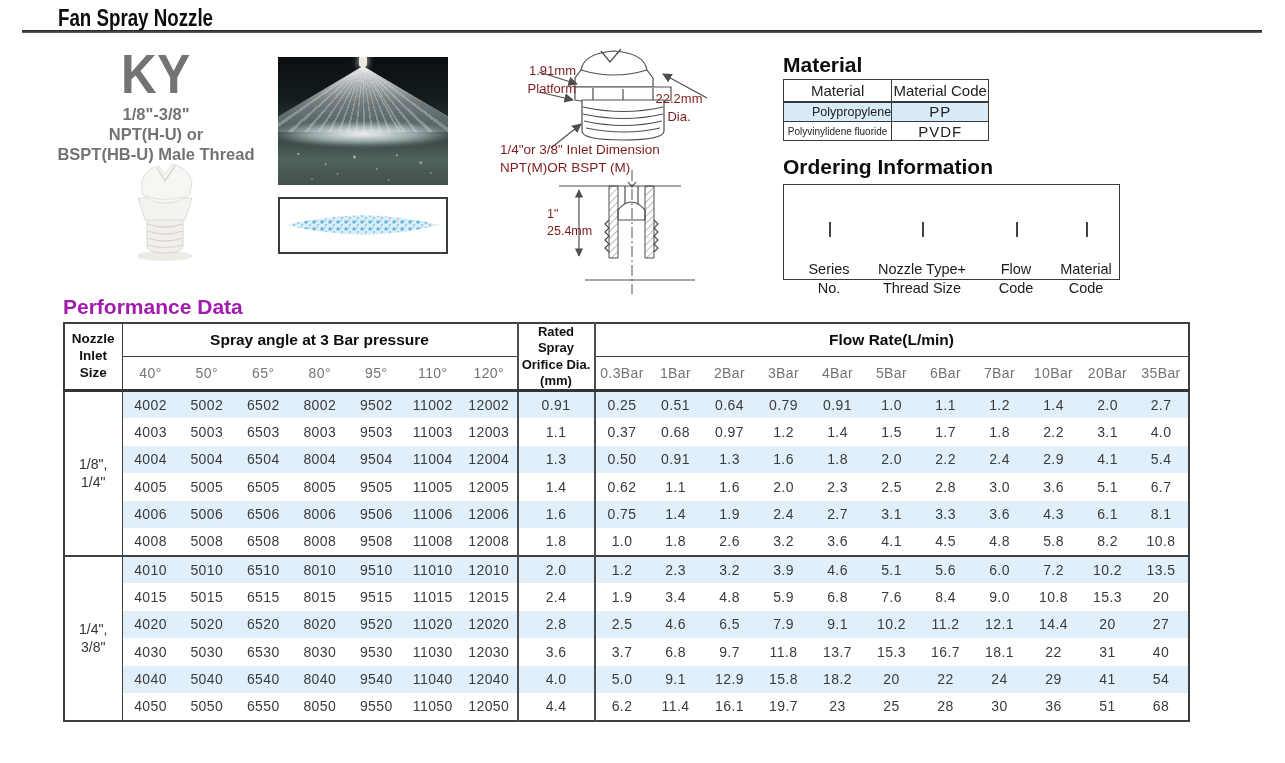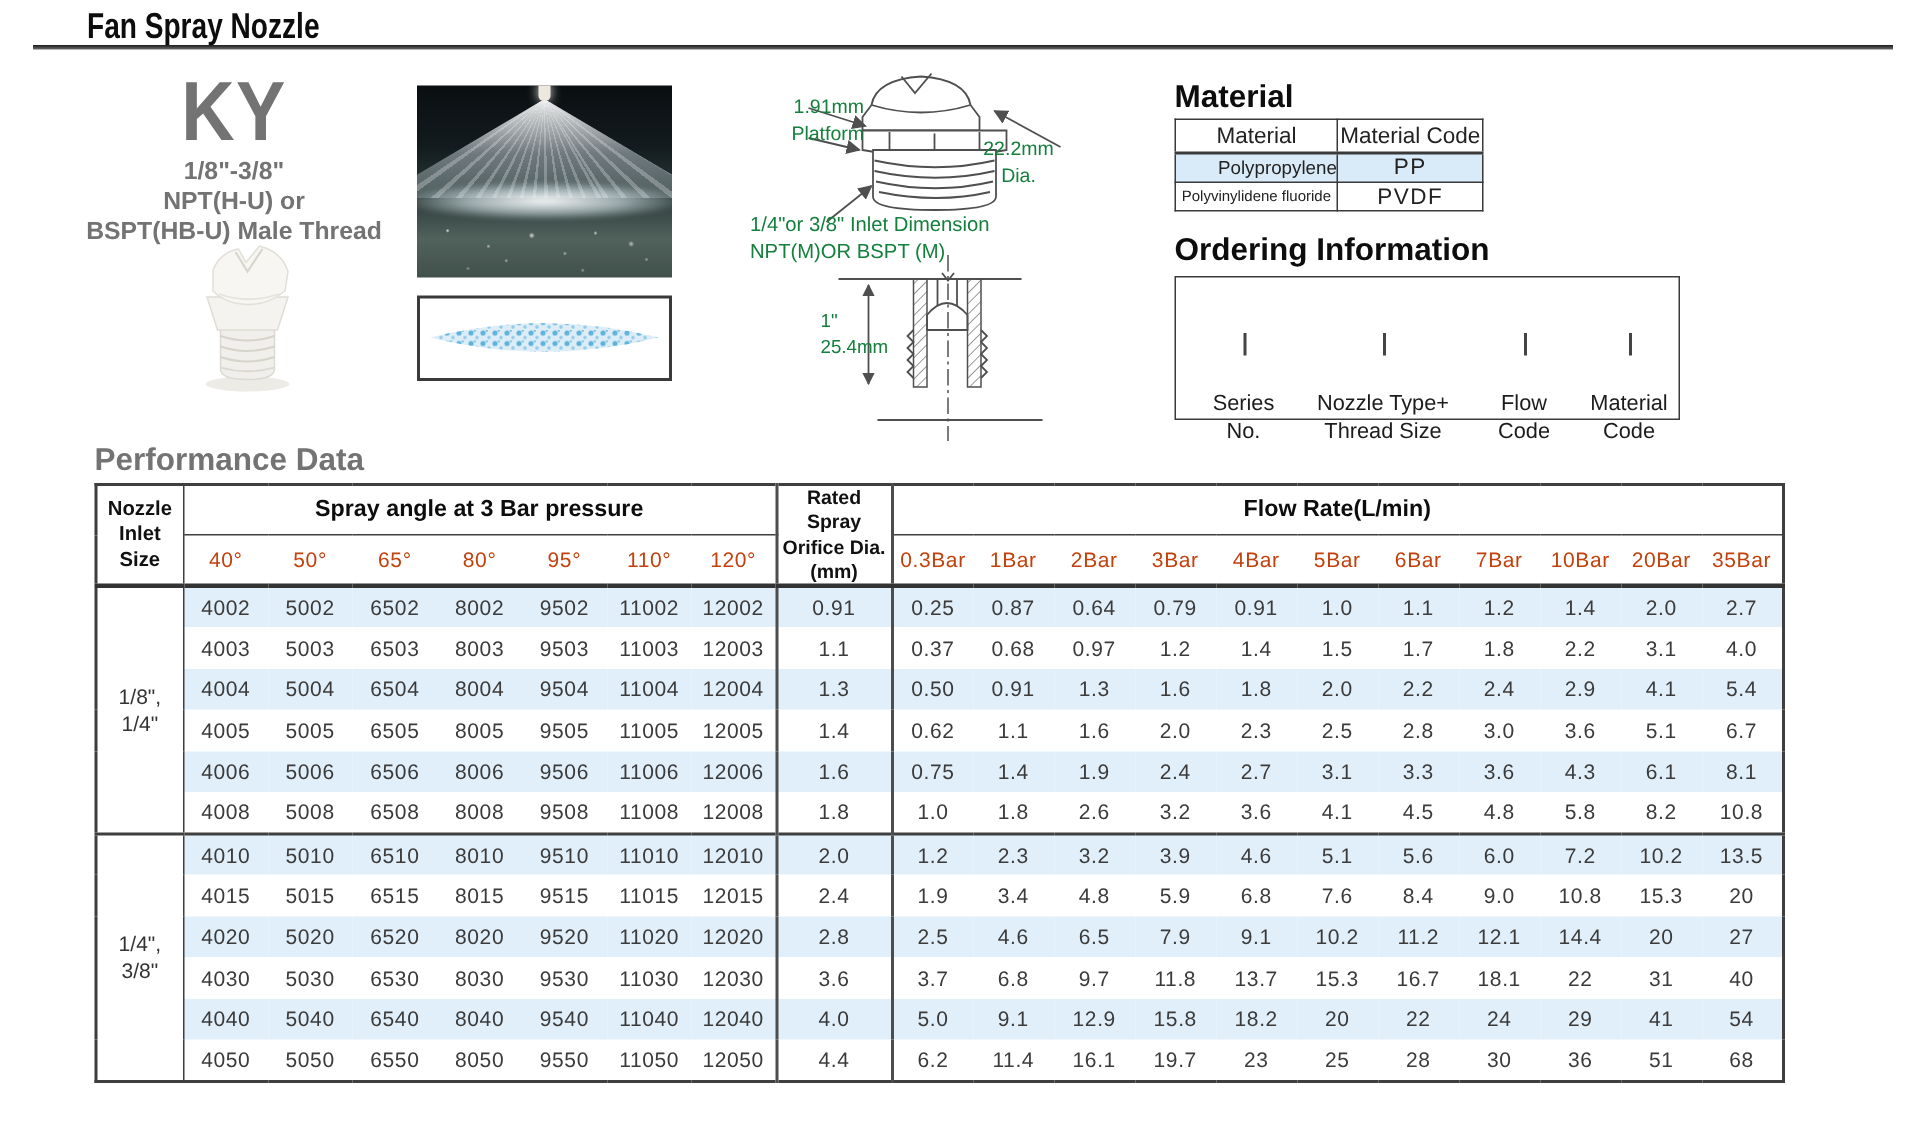--- a/index.html
+++ b/index.html
@@ -50,21 +50,21 @@
                radial-gradient(2px 2px at 65% 88%, rgba(255,255,255,.45), transparent 70%); }
 
   
   .spray-pattern { position:absolute; left:278px; top:197px; width:170px; height:57px;
                    border:2px solid #3a3a3a; background:#fff; }
   .spray-pattern svg { display:block; width:100%; height:100%; }
 
   
   .tech-top    { position:absolute; left:455px; top:38px;  width:330px; height:140px; }
   .tech-bottom { position:absolute; left:545px; top:168px; width:175px; height:132px; }
-  .drawing-label { position:absolute; font-size:13px; line-height:1.35; color:#15803d; white-space:pre-line; }
+  .drawing-label { position:absolute; font-size:13px; line-height:1.35; color:#7f1d1d; white-space:pre-line; }
   .lbl-platform { left:468px; top:62px;  width:108px; text-align:right; }
   .lbl-dia      { left:644px; top:90px;  width:70px;  text-align:center; }
   .lbl-inlet    { left:500px; top:141px; width:220px; font-size:13.5px; line-height:1.3; }
   .lbl-height   { left:547px; top:206px; width:60px;  font-size:12.5px; }
 
   
   .material-title { position:absolute; left:783px; top:53px; font-size:21px; font-weight:bold; color:#0d0d0d; }
   .material-table { position:absolute; left:783px; top:79px; border-collapse:collapse; table-layout:fixed; }
   .material-table td { border:1.5px solid #3a3a3a; text-align:center; vertical-align:middle; color:#222; }
   .material-table tr:nth-child(1) td { height:22px; font-size:15px; border-bottom-width:2px; }
@@ -78,37 +78,37 @@
   .ordering-title { position:absolute; left:783px; top:155px; font-size:21px; font-weight:bold; color:#0d0d0d; }
   .ordering-box { position:absolute; left:783px; top:184px; width:337px; height:96px;
                   border:1.5px solid #3a3a3a; background:#fff; }
   .ordering-code { position:absolute; left:0; right:0; top:7px; text-align:center;
                    font-size:20.5px; color:#1c1c1c; letter-spacing:.5px; white-space:nowrap; }
   .ordering-tick { position:absolute; top:37px; width:1.5px; height:15px; background:#444; }
   .ordering-label { position:absolute; top:55px; transform:translateX(-50%); text-align:center;
                     font-size:14.5px; line-height:1.3; color:#1c1c1c; white-space:pre;margin-top:20px; }
 
   
-  .perf-title { position:absolute; left:63px; top:295px; font-size:21px; font-weight:bold; color:#737373; }
+  .perf-title { position:absolute; left:63px; top:295px; font-size:21px; font-weight:bold; color:#a21caf; }
   table.perf { position:absolute; left:63px; top:322px; border-collapse:collapse; table-layout:fixed;
                font-size:14px; color:#3b3b3b; border:2px solid #3f3f3f; }
   .perf th, .perf td { text-align:center; vertical-align:middle; font-weight:normal;
                        letter-spacing:.4px; padding:0; }
   .perf thead tr:nth-child(1) th { height:29px; }
   .perf thead tr:nth-child(2) th { height:29px; }
   .perf tbody td, .perf tbody th { height:27.5px; }
   .perf th.corner { font-weight:bold; font-size:13.5px; color:#111; line-height:1.25; white-space:pre-line;
                     border-right:1.5px solid #3f3f3f; border-bottom:3px solid #333; letter-spacing:0; }
   .perf th.spray-head, .perf th.flow-head { font-weight:bold; font-size:15.5px; color:#0d0d0d; letter-spacing:0;
                     border-bottom:1.5px solid #3f3f3f; }
   .perf th.spray-head { border-left:1.5px solid #3f3f3f; }
   .perf th.orifice-head { font-weight:bold; font-size:13px; color:#111; line-height:1.25; white-space:pre-line;
                     border-left:2px solid #4d4d4d; border-right:2px solid #4d4d4d;
                     border-bottom:3px solid #333; letter-spacing:0; }
-  .perf th.sub-head { font-size:14px; color:#c2410c; border-bottom:3px solid #333; }
+  .perf th.sub-head { font-size:14px; color:#737373; border-bottom:3px solid #333; }
   .perf th.sub-head.first-angle { border-left:1.5px solid #3f3f3f; }
   .perf tbody tr.stripe td { background:#e0effa; }
   .perf tbody tr td.inlet-cell { background:#fff; border-right:1.5px solid #3f3f3f;
                     font-size:14px; color:#333; line-height:1.3; white-space:pre-line; letter-spacing:0; }
   .perf tbody td.orifice-col { border-left:2px solid #4d4d4d; border-right:2px solid #4d4d4d; }
   .perf tbody tr.group-start td { border-top:2px solid #3f3f3f; }
 
   svg .sketch { stroke:#4f4f4f; fill:none; stroke-width:1.2; }
   svg .sketchfill { stroke:#4f4f4f; fill:#ffffff; stroke-width:1.2; }
 </style>
@@ -325,21 +325,21 @@
 1/4"</td>
           <td>4002</td>
           <td>5002</td>
           <td>6502</td>
           <td>8002</td>
           <td>9502</td>
           <td>11002</td>
           <td>12002</td>
           <td class="orifice-col">0.91</td>
           <td>0.25</td>
-          <td>0.87</td>
+          <td>0.51</td>
           <td>0.64</td>
           <td>0.79</td>
           <td>0.91</td>
           <td>1.0</td>
           <td>1.1</td>
           <td>1.2</td>
           <td>1.4</td>
           <td>2.0</td>
           <td>2.7</td>
         </tr>

